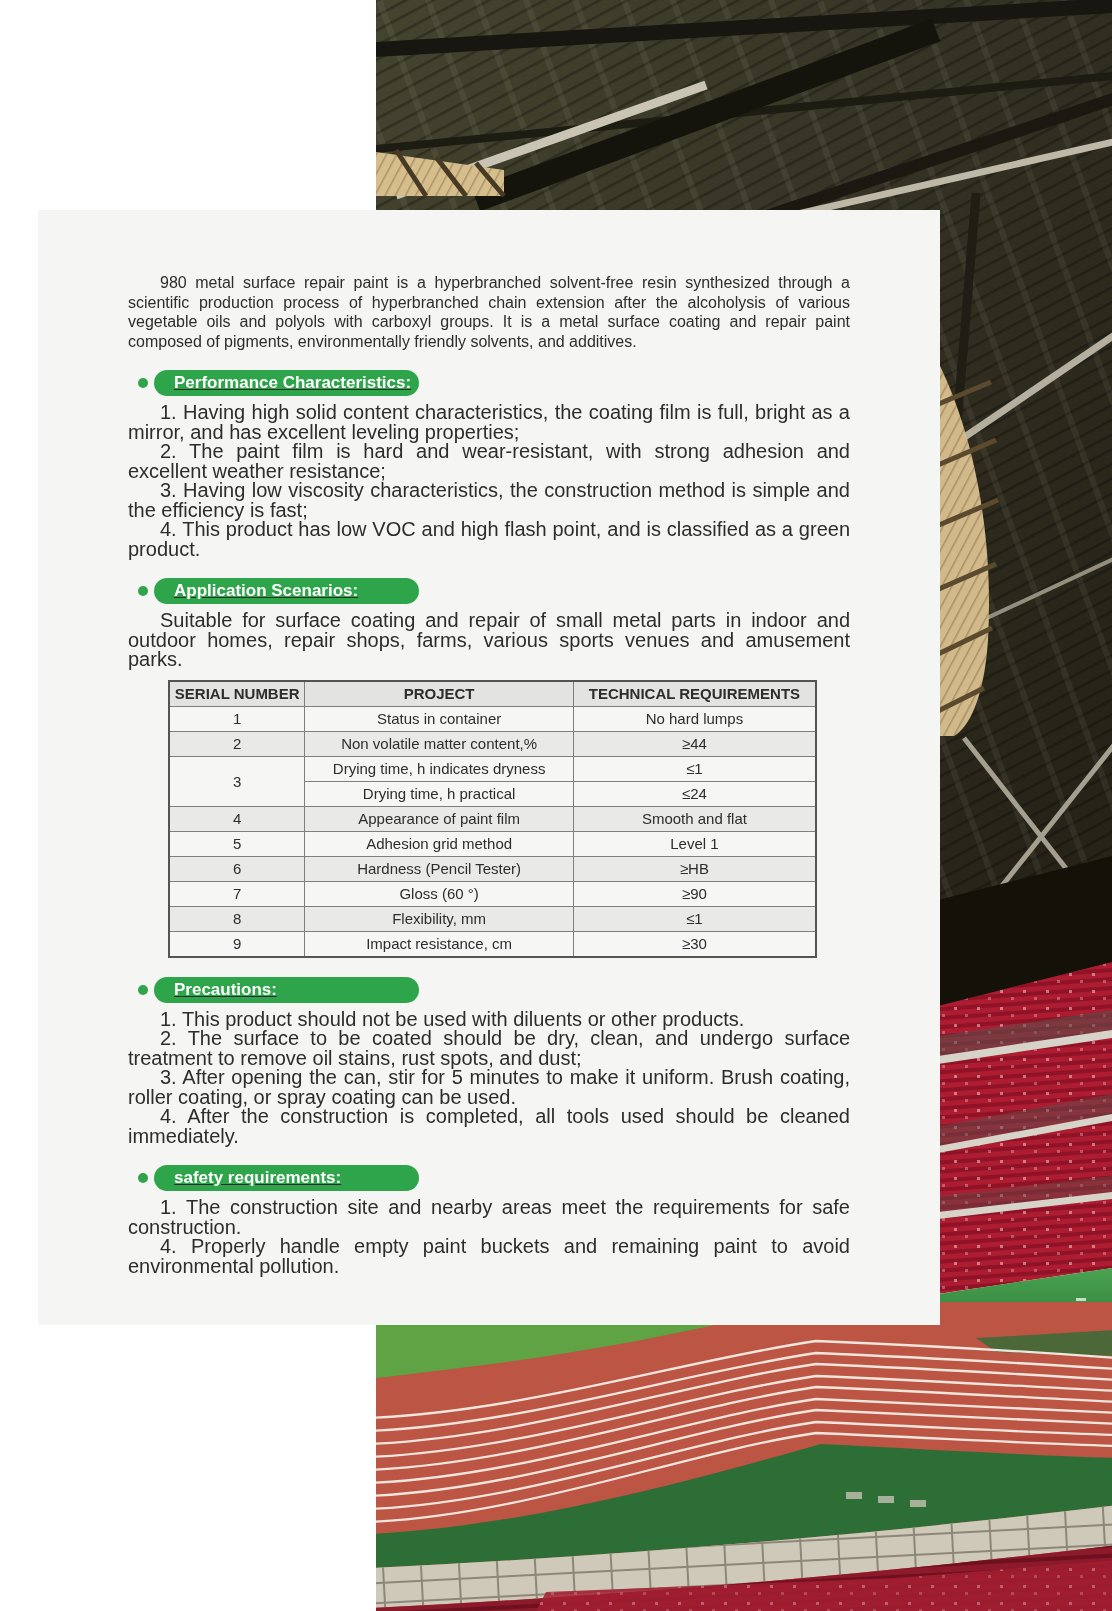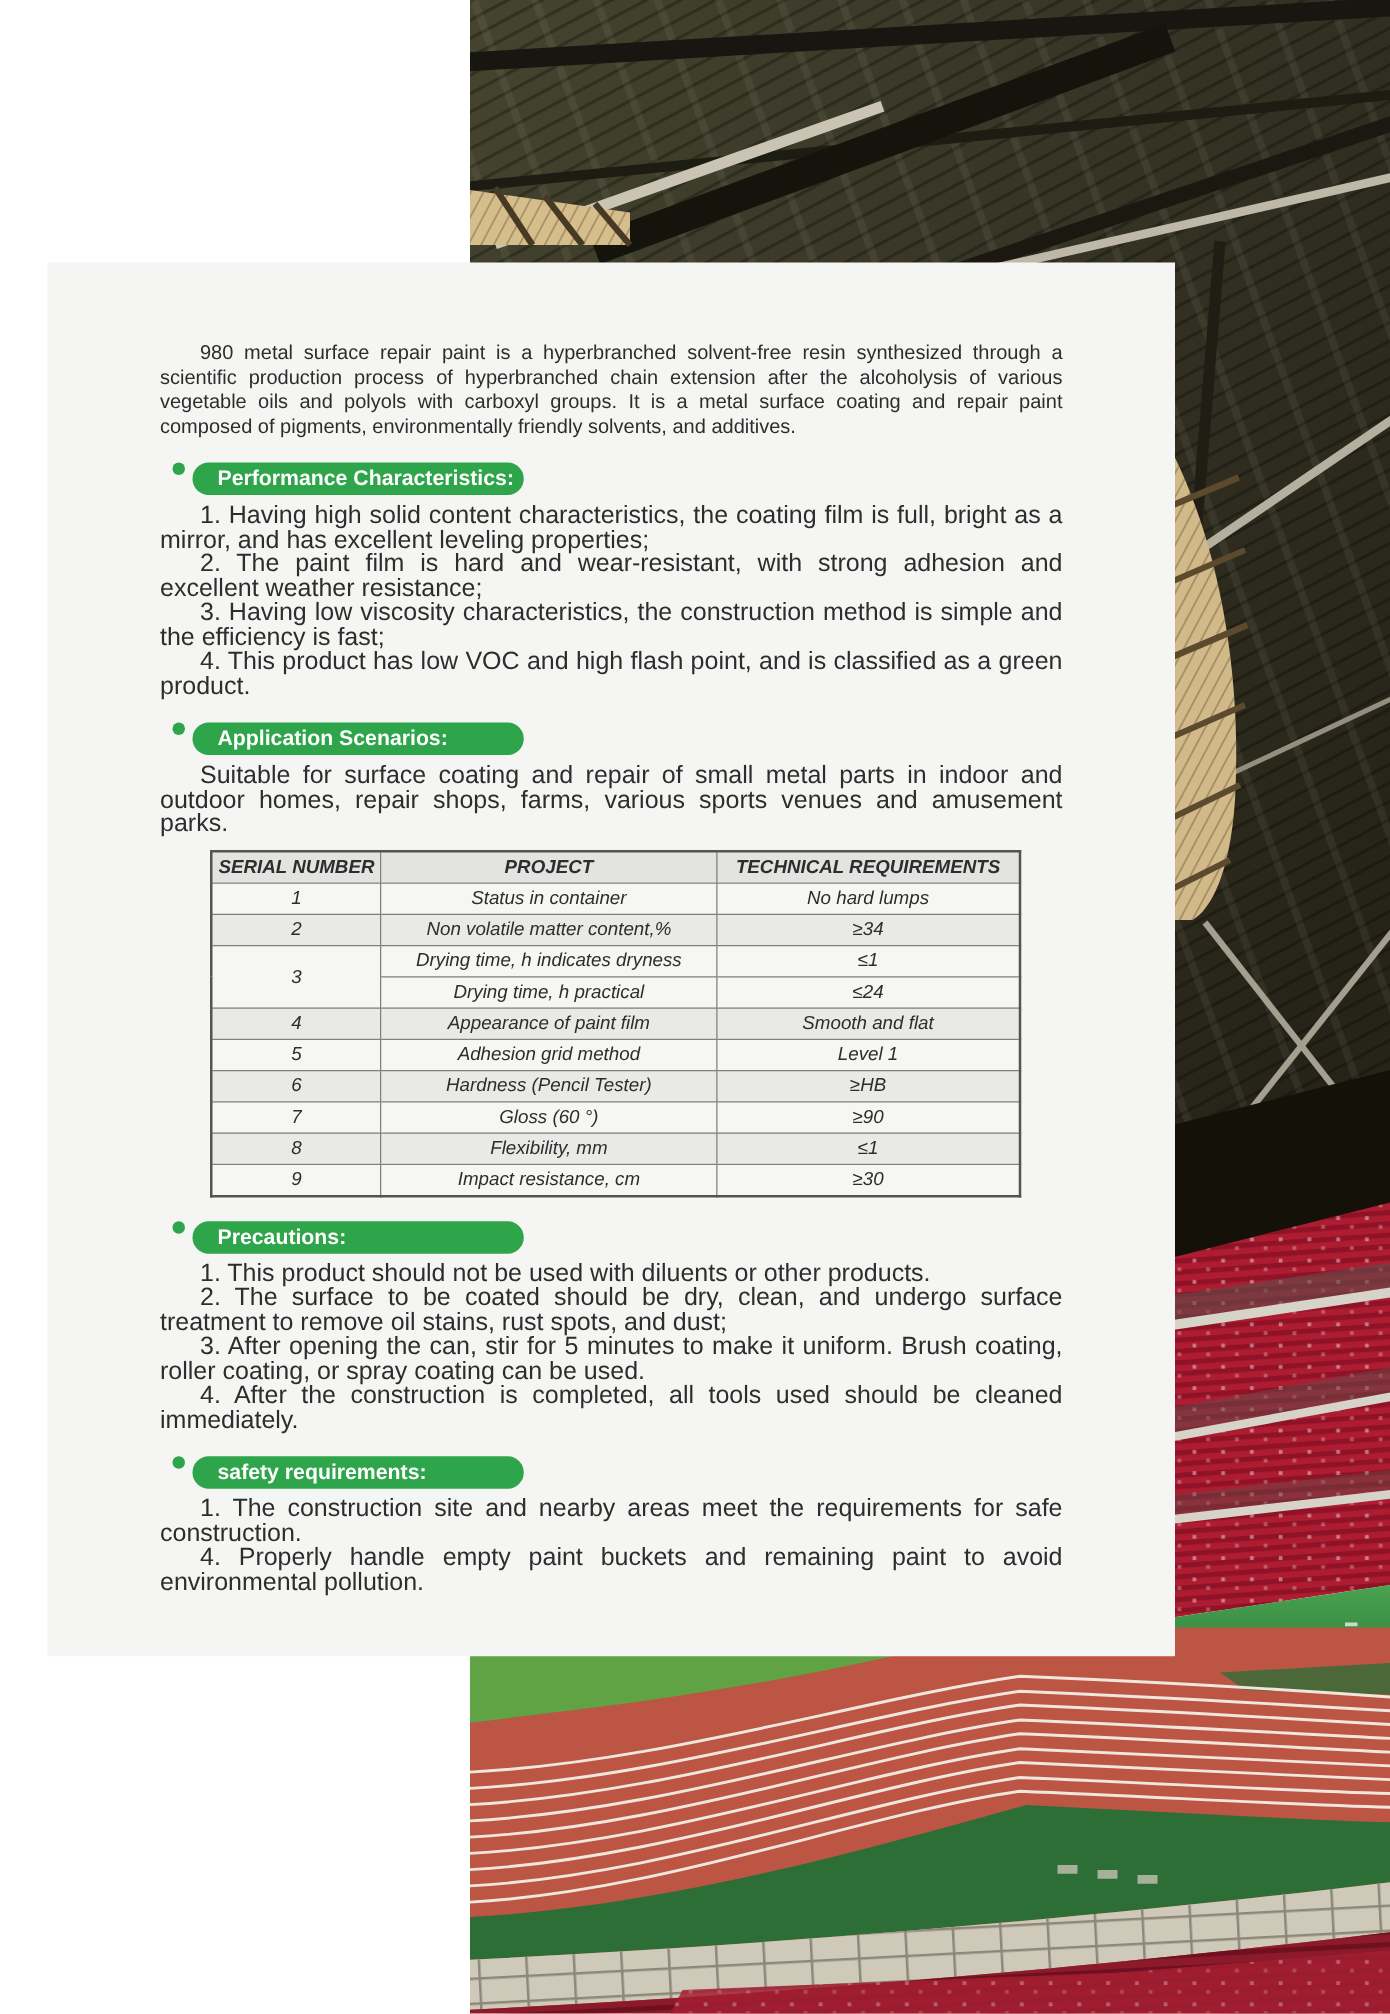--- a/index.html
+++ b/index.html
@@ -5,29 +5,29 @@
   html,body{margin:0;padding:0;background:#ffffff;}
   .page{position:relative;width:1112px;height:1611px;background:#ffffff;overflow:hidden;
         font-family:"Liberation Sans","DejaVu Sans",sans-serif;color:#2d2d2d;}
   
   .photo{position:absolute;left:376px;top:0;width:736px;height:1611px;z-index:0;}
   .photo svg{display:block;width:100%;height:100%;}
   
   .card{position:absolute;left:38px;top:210px;width:902px;height:1115px;background:#f5f5f3;
         z-index:1;box-sizing:border-box;padding:63px 90px 0 90px;}
   .intro{margin:0;font-size:16px;line-height:19.5px;text-align:justify;text-indent:32px;}
-  .sec-head{display:flex;align-items:flex-start;margin:19px 0 7px 0;height:26px;}
+  .sec-head{display:flex;align-items:center;margin:19px 0 7px 0;height:26px;text-decoration:underline;}
   .dot{width:10px;height:10px;border-radius:50%;background:#2ea54a;margin-left:10px;flex:0 0 auto;}
   .pill{width:265px;height:26px;border-radius:13px;background:#2ea54a;margin-left:6px;
         color:#ffffff;font-weight:bold;font-size:17px;line-height:26px;box-sizing:border-box;
         padding-left:20px;white-space:nowrap;}
   .sec-body p{margin:0;font-size:20px;line-height:19.5px;text-align:justify;text-indent:32px;}
   
   table.tech{border-collapse:collapse;margin:10px 0 0 40px;width:649px;table-layout:fixed;
-             border:2px solid #555550;font-style:italic;}
+             border:2px solid #555550;}
   table.tech th,table.tech td{border:1px solid #7f7f7c;text-align:center;vertical-align:middle;
              height:24px;padding:0 4px;font-size:15px;background:#f6f6f4;}
   table.tech th{font-weight:bold;background:#e3e3e1;font-size:15px;}
   table.tech tr.shade td{background:#e9e9e7;}
   table.tech td.merged{background:#f6f6f4;}
   col.c1{width:21%;} col.c2{width:41.5%;} col.c3{width:37.5%;}
 </style>
 </head>
 <body>
 
@@ -194,21 +194,21 @@
           </thead>
         <tbody>
             <tr>
               <td>1</td>
               <td>Status in container</td>
               <td>No hard lumps</td>
             </tr>
             <tr class="shade">
               <td>2</td>
               <td>Non volatile matter content,%</td>
-              <td>≥34</td>
+              <td>≥44</td>
             </tr>
             <tr class="">
               <td rowspan="2" class="merged">3</td>
               <td>Drying time, h indicates dryness</td>
               <td>≤1</td>
             </tr>
             <tr class="">
               <td>Drying time, h practical</td>
               <td>≤24</td>
             </tr>

